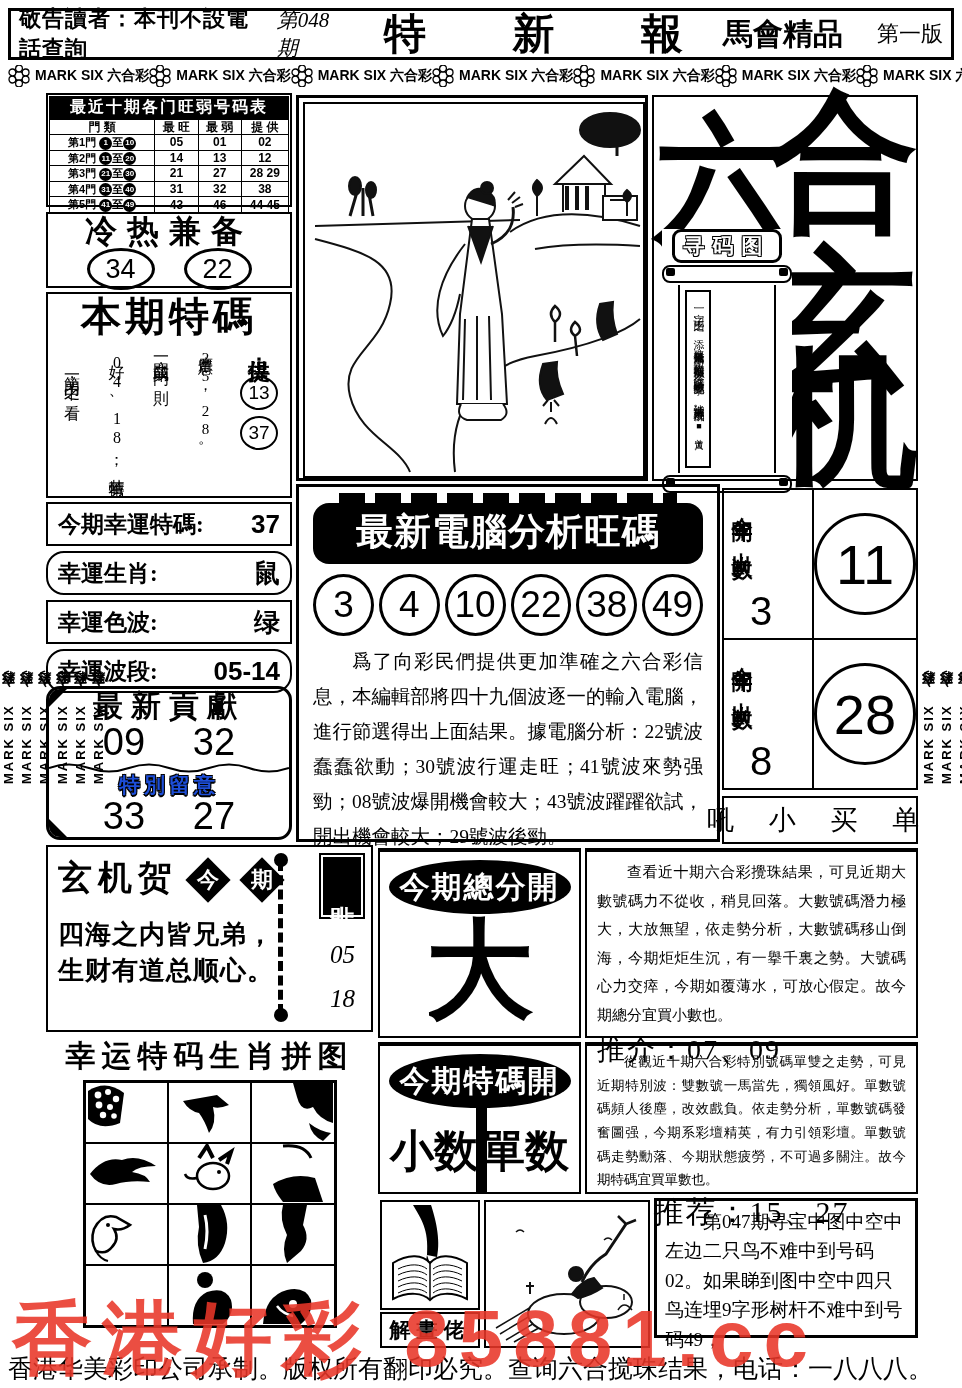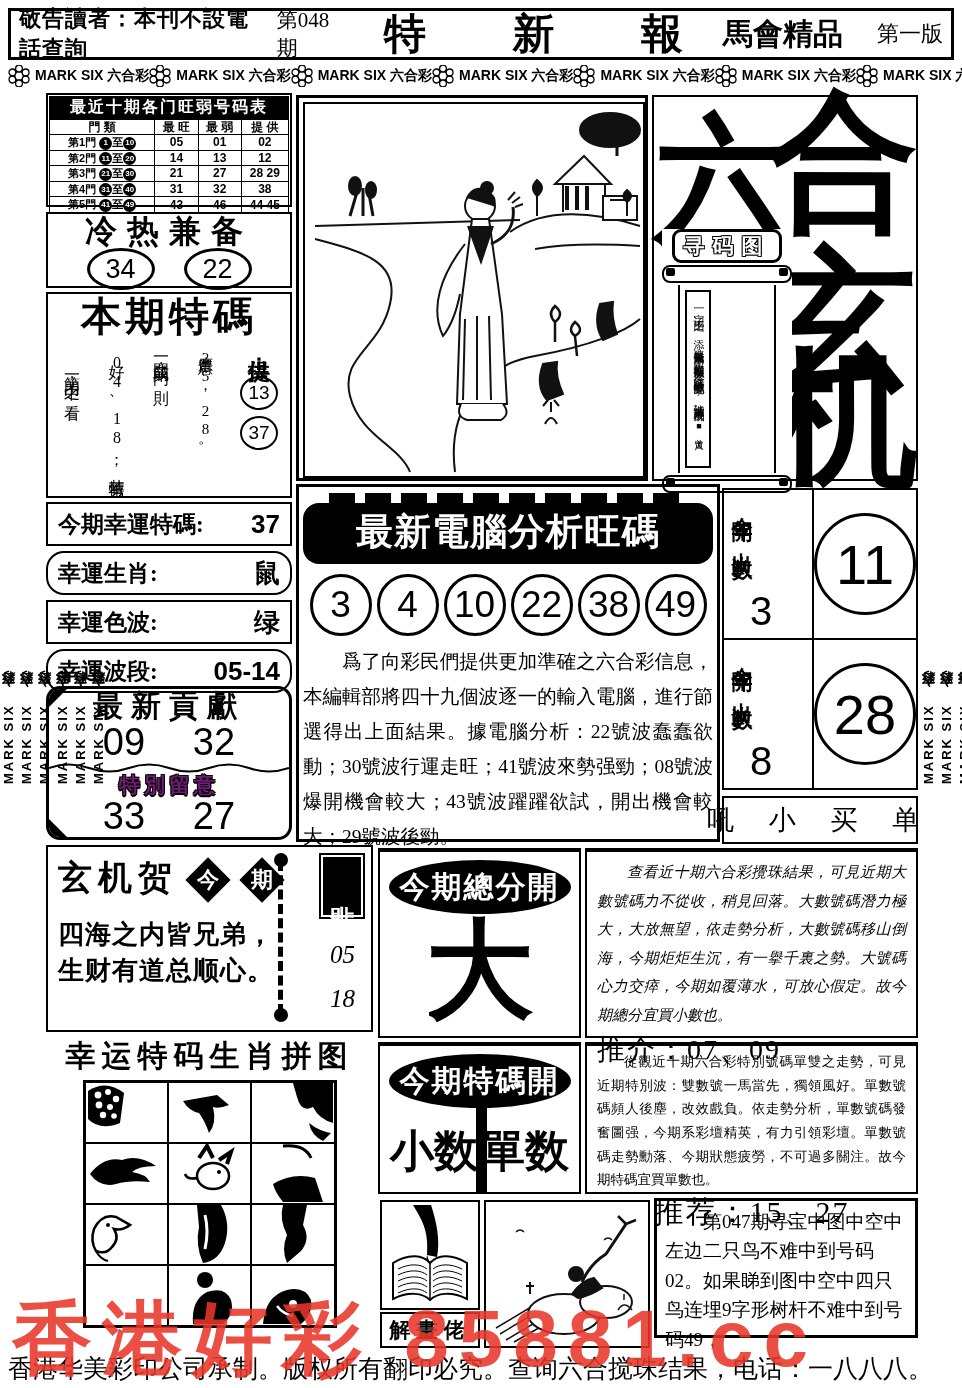--- a/index.html
+++ b/index.html
@@ -4,21 +4,21 @@
 <style>
   html,body{margin:0;padding:0;background:#888;}
   #page{position:relative;width:962px;height:1388px;background:#fff;color:#000;
         font-family:"Liberation Serif",serif;overflow:hidden;margin:0 auto;}
   .abs{position:absolute;box-sizing:border-box;}
 
   
   .header-box{left:8px;top:8px;width:946px;height:52px;border:3px solid #000;
     display:flex;align-items:center;padding:0 8px;}
   .hd-notice{font-size:22px;font-weight:bold;letter-spacing:1px;}
-  .hd-issue{font-size:21px;margin-left:8px;}
+  .hd-issue{font-size:21px;margin-left:8px;font-style:italic;}
   .hd-title{font-size:42px;font-weight:bold;letter-spacing:38px;margin-left:46px;white-space:nowrap;}
   .hd-sub{font-size:30px;font-weight:bold;margin-left:2px;white-space:nowrap;}
   .hd-ed{font-size:22px;margin-left:34px;white-space:nowrap;}
 
   
   .topband{left:8px;top:62px;width:946px;height:28px;display:flex;align-items:center;
     justify-content:space-between;font-family:"Liberation Sans",sans-serif;
     font-size:14px;font-weight:bold;white-space:nowrap;}
   .topband .grp{display:flex;align-items:center;gap:5px;}
   .vband{top:90px;width:42px;height:1296px;writing-mode:vertical-rl;transform:rotate(180deg);
@@ -68,21 +68,21 @@
 
   
   .contrib{left:46px;top:686px;width:246px;height:154px;border:3px solid #000;border-radius:14px;
     text-align:center;overflow:hidden;}
   .contrib:before,.contrib:after{content:"";position:absolute;width:0;height:0;border-style:solid;}
   .contrib:before{left:0;top:0;border-width:18px 18px 0 0;border-color:#000 transparent transparent transparent;}
   .contrib:after{left:0;bottom:0;border-width:18px 0 0 18px;border-color:transparent transparent transparent #000;}
   .co-title{font-size:30px;font-weight:bold;letter-spacing:8px;line-height:34px;}
   .co-nums{display:flex;justify-content:space-around;padding:0 30px;font-size:38px;
     font-family:"Liberation Sans",sans-serif;line-height:38px;}
-  .co-note{font-size:21px;font-weight:bold;letter-spacing:4px;color:#701a75;line-height:24px;
+  .co-note{font-size:21px;font-weight:bold;letter-spacing:4px;color:#1d4ed8;line-height:24px;
     text-shadow:-1px -1px 0 #000,1px -1px 0 #000,-1px 1px 0 #000,1px 1px 0 #000,0 2px 0 #000;}
 
   
   .mystery{left:46px;top:845px;width:327px;height:187px;border:2px solid #000;padding:8px 10px;}
   .my-titlerow{display:flex;align-items:center;gap:8px;}
   .my-title{font-size:34px;font-weight:bold;letter-spacing:6px;}
   .diamond{width:32px;height:32px;background:#000;transform:rotate(45deg);display:flex;
     align-items:center;justify-content:center;margin:4px 8px 0 6px;}
   .diamond span{transform:rotate(-45deg);color:#fff;font-size:22px;font-weight:bold;}
   .my-lines{margin-top:16px;font-size:26px;font-weight:bold;line-height:36px;letter-spacing:1px;}
@@ -122,21 +122,21 @@
   .sc-roller:before,.sc-roller:after{content:"";position:absolute;top:1px;width:9px;height:8px;background:#000;border-radius:2px;}
   .sc-roller:before{left:2px;} .sc-roller:after{right:2px;}
   .sc-body{margin:0 16px;border-left:2px solid #000;border-right:2px solid #000;height:178px;padding:5px;}
   .sc-inner{border:2px solid #000;height:100%;box-sizing:border-box;padding:4px 3px;
     writing-mode:vertical-rl;font-size:11px;line-height:1.45;letter-spacing:1px;}
   .sc-intro{margin:6px 4px 0 2px;letter-spacing:3px;}
   .sc-line{margin:2px 1px;text-orientation:upright;}
   .sc-sign{font-size:9px;margin-top:auto;}
 
   
-  .comp{left:296px;top:484px;width:424px;height:358px;border:3px solid #000;padding:6px 4px;}
+  .comp{left:296px;top:484px;width:424px;height:358px;border:3px solid #000;padding:6px 14px;}
   .comp-stripes{height:10px;margin:0 26px;background:repeating-linear-gradient(90deg,#000 0 26px,#fff 26px 36px);}
   .comp-banner{background:#000;color:#fff;border-radius:16px;text-align:center;font-size:37px;
     font-weight:bold;letter-spacing:1px;padding:4px 0 7px;font-family:"Liberation Sans",sans-serif;}
   .comp-circles{display:flex;justify-content:center;gap:5px;margin:10px 0 2px;}
   .bigc{border:3px solid #000;border-radius:50%;width:56px;height:56px;display:flex;align-items:center;
     justify-content:center;font-size:37px;font-family:"Liberation Sans",sans-serif;}
   .comp-para{font-size:19.5px;line-height:1.8;text-align:justify;text-indent:2em;margin-top:8px;}
 
   
   .appear{left:722px;top:488px;width:196px;height:302px;border:2px solid #000;display:flex;flex-direction:column;}
@@ -150,21 +150,21 @@
   .ap-right{flex:1;display:flex;align-items:center;justify-content:center;}
   .ap-circle{border:3px solid #000;border-radius:50%;width:96px;height:96px;display:flex;
     align-items:center;justify-content:center;font-size:56px;font-family:"Liberation Sans",sans-serif;}
 
   
   .shout{left:722px;top:796px;width:196px;height:48px;border:2px solid #000;display:flex;
     align-items:center;justify-content:center;font-size:27px;letter-spacing:14px;white-space:nowrap;
     overflow:visible;z-index:3;background:#fff;}
   .total-right{left:585px;top:848px;width:333px;height:190px;border:2px solid #000;border-top:4px solid #000;
     padding:6px 10px 2px;}
-  .tr-para{font-size:15px;line-height:1.9;text-align:justify;text-indent:2em;font-style:italic;}
+  .tr-para{font-size:15px;line-height:1.9;text-align:justify;text-indent:2em;}
   .tr-reco{font-size:28px;letter-spacing:2px;margin-top:2px;}
 
   .total-left{left:378px;top:848px;width:203px;height:190px;border:2px solid #000;border-top:4px solid #000;
     text-align:center;}
   .blackoval{background:#000;color:#fff;border-radius:50%;width:182px;height:54px;margin:8px auto 0;
     display:flex;align-items:center;justify-content:center;font-size:30px;font-weight:bold;
     letter-spacing:2px;font-family:"Liberation Sans",sans-serif;}
   .tl-big{font-size:108px;font-weight:bold;line-height:1.05;}
 
   .special-left{left:378px;top:1042px;width:203px;height:152px;border:2px solid #000;border-top:4px solid #000;

